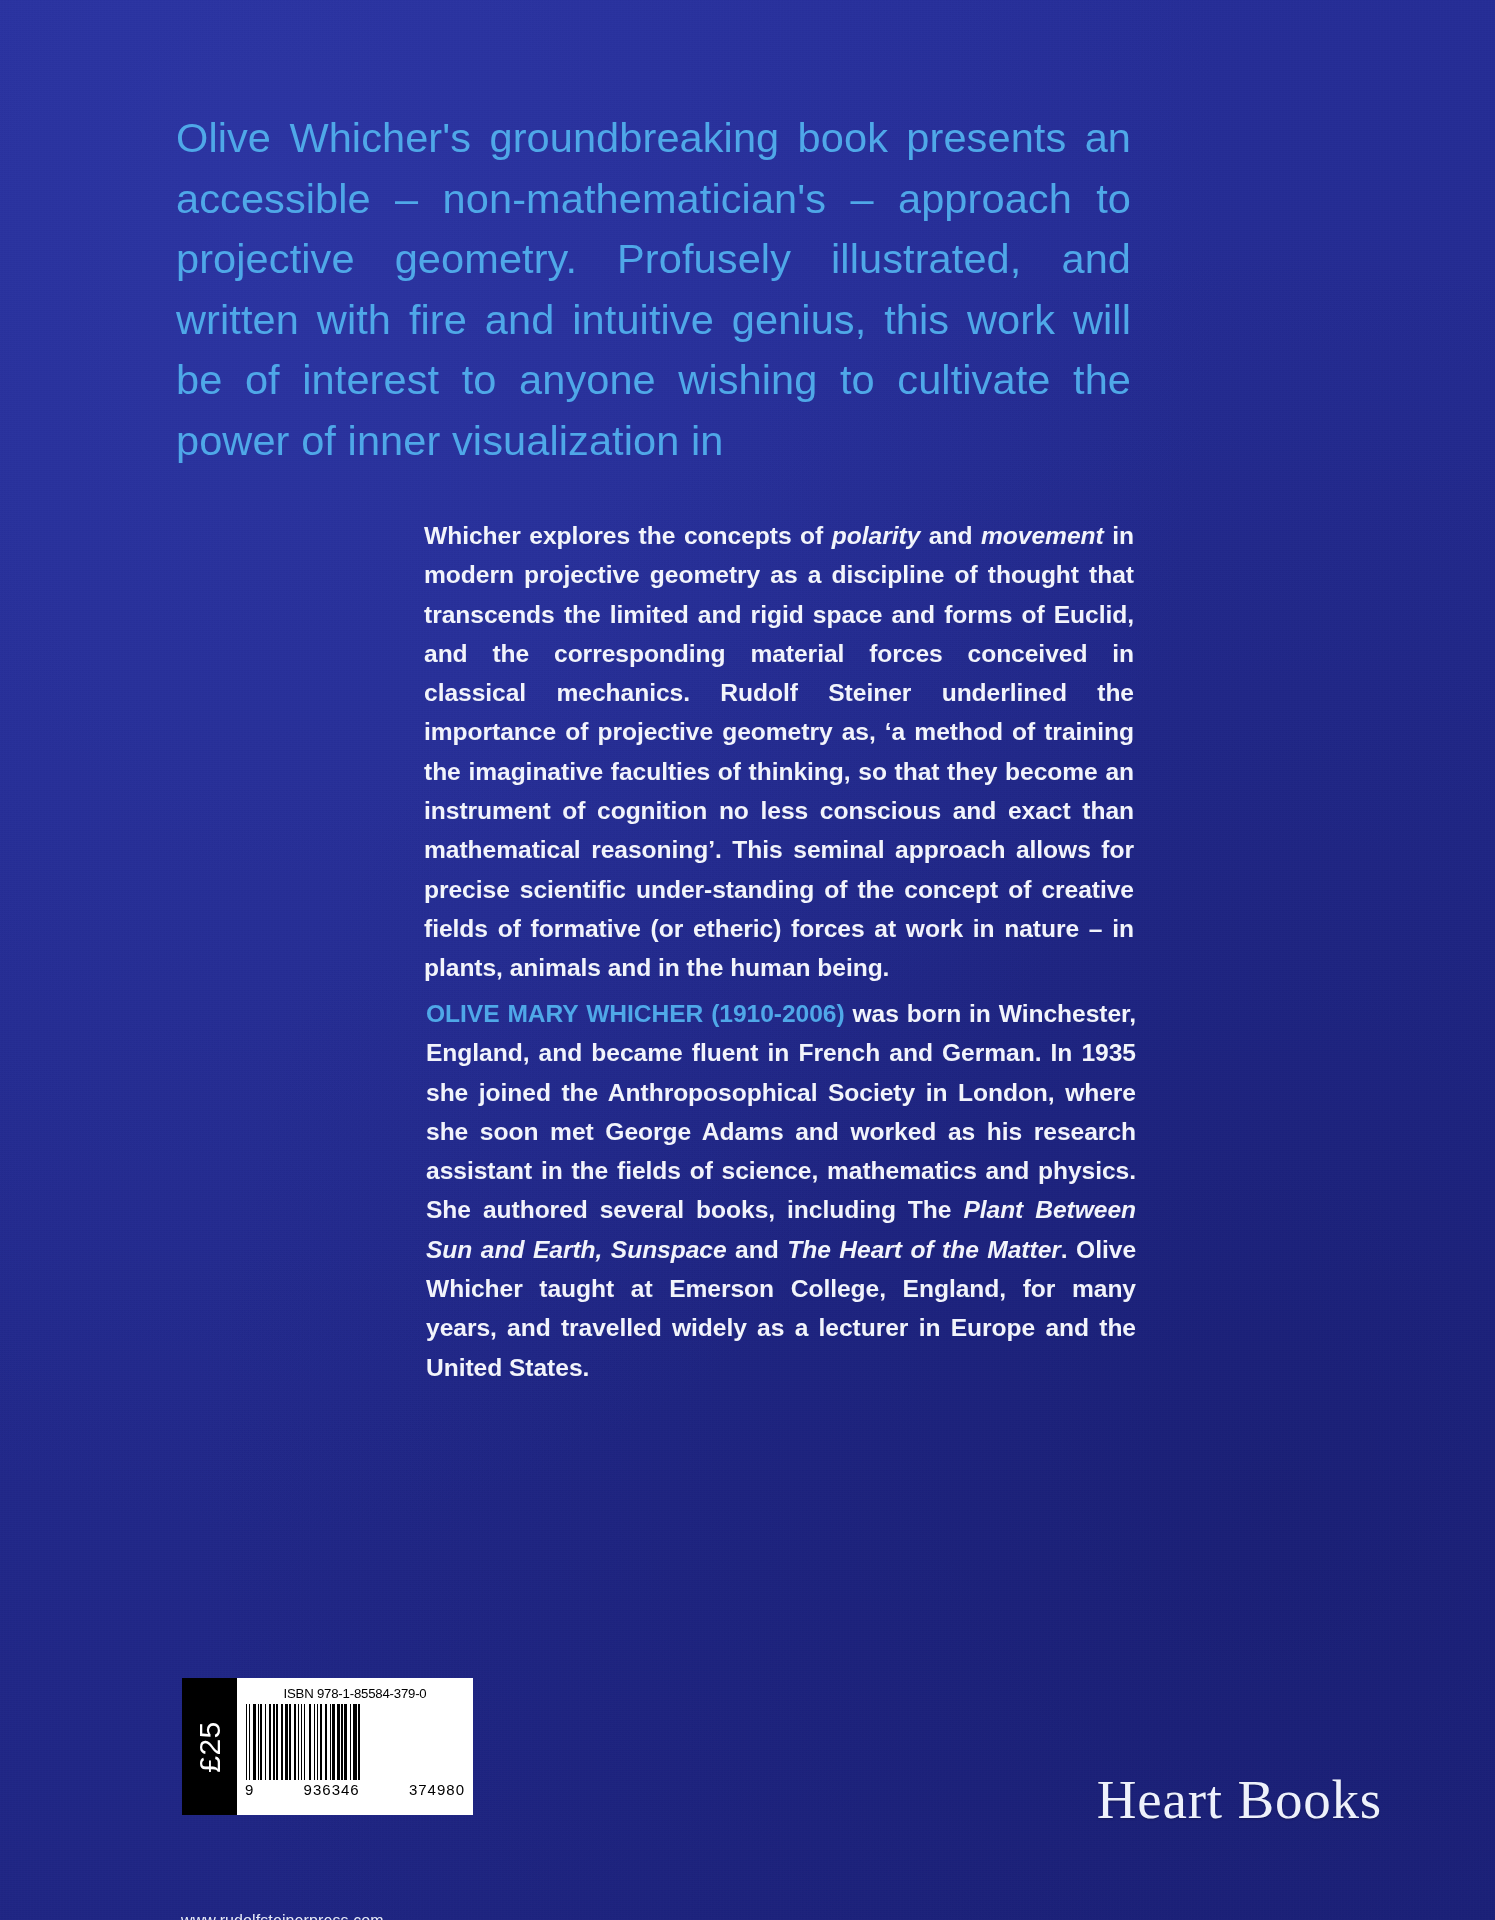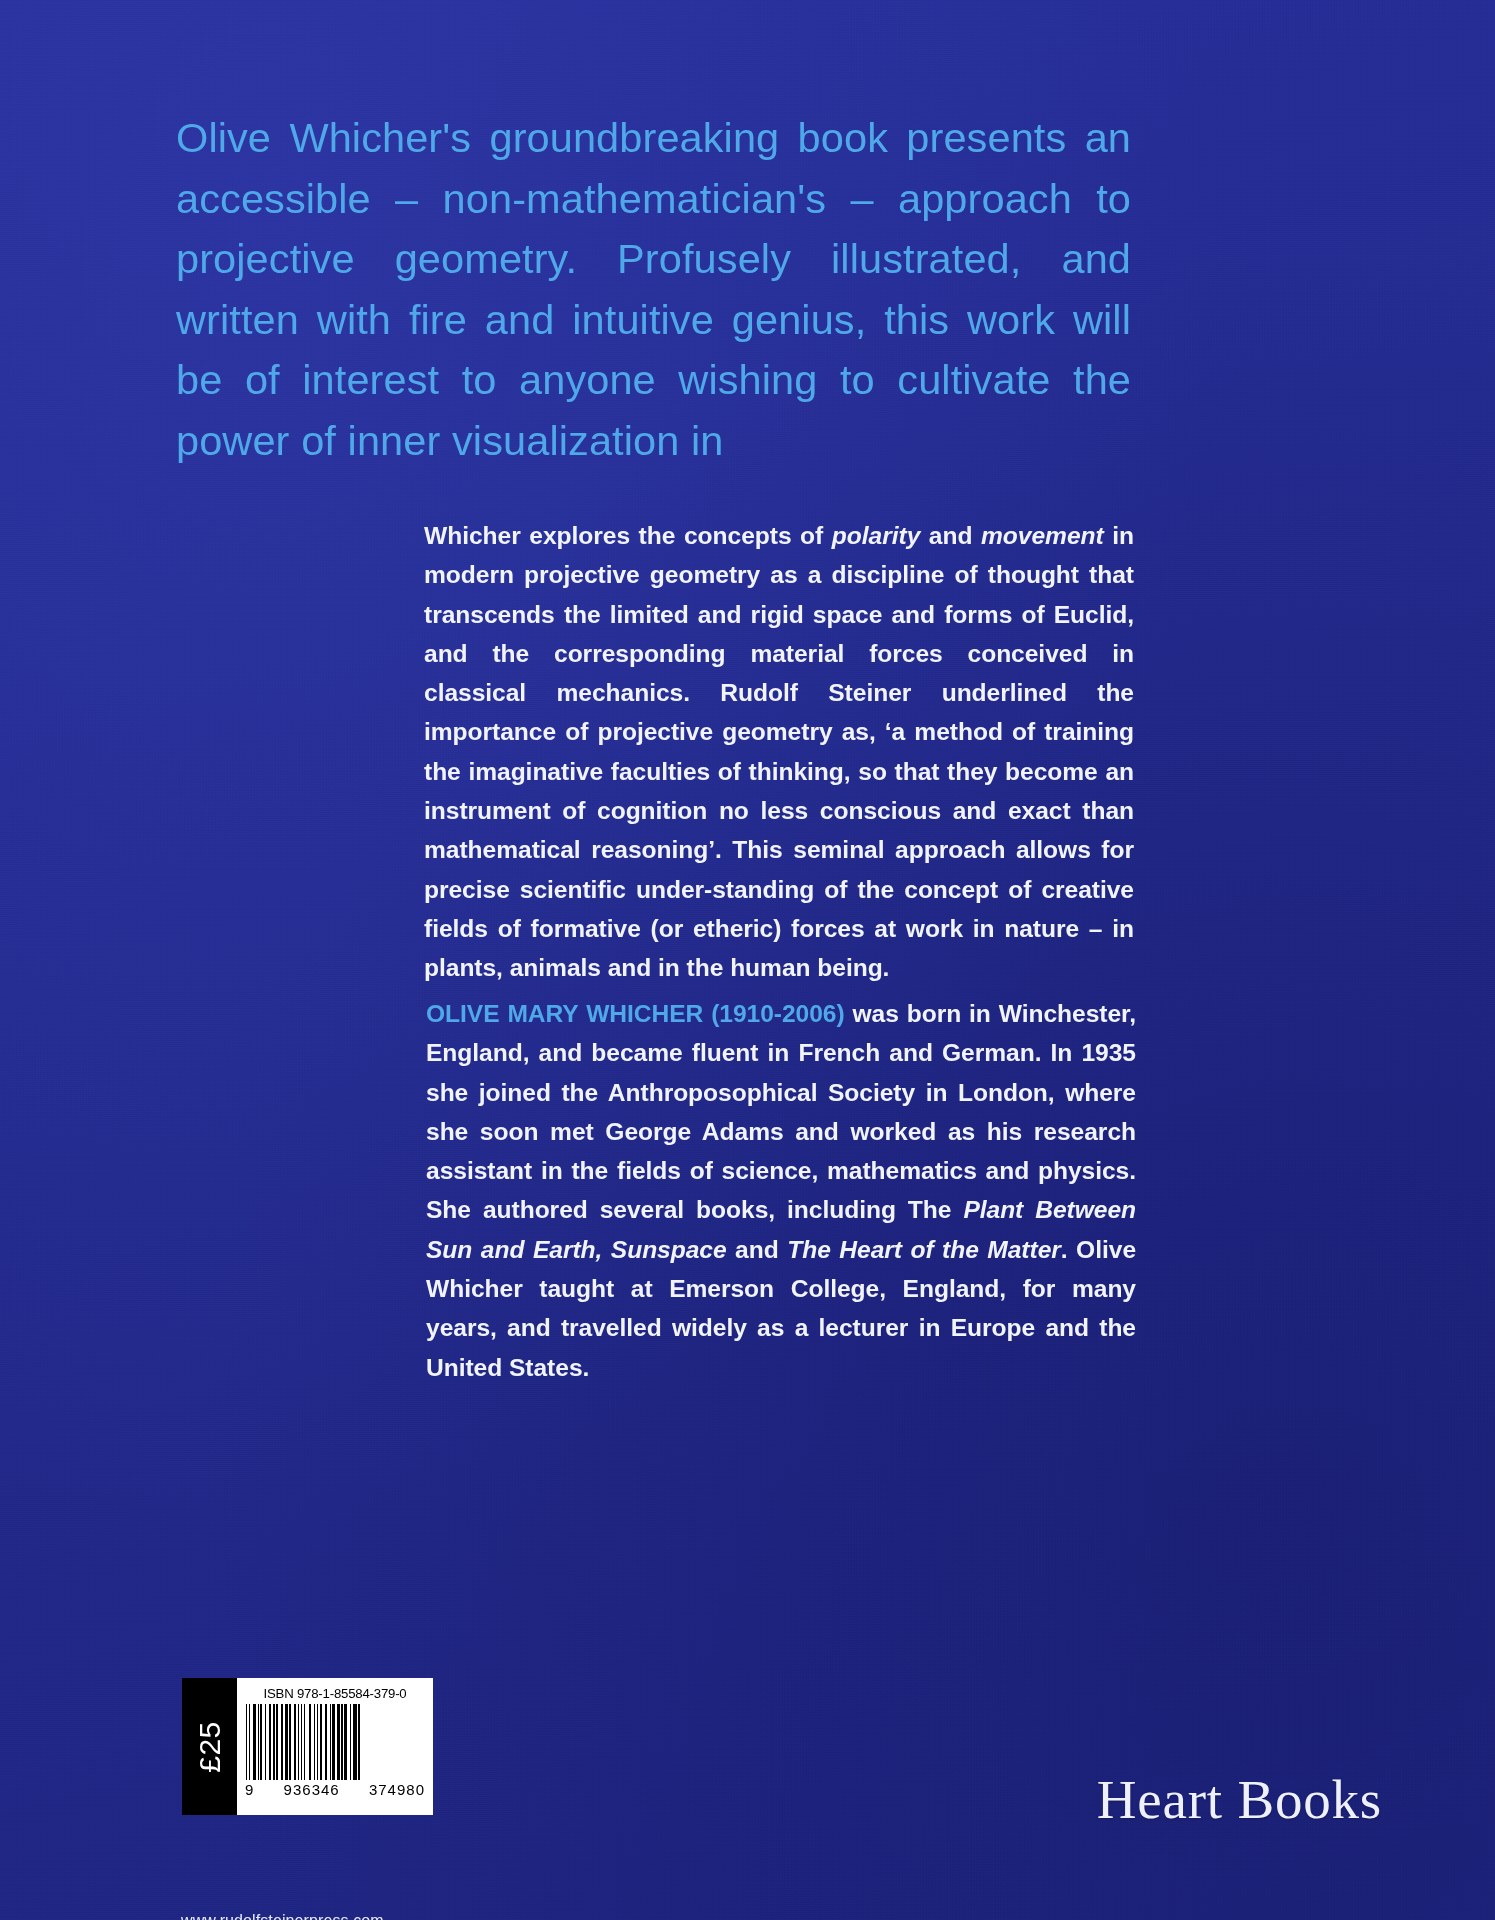--- a/index.html
+++ b/index.html
@@ -107,21 +107,21 @@
     color: #ffffff;
     font-size: 30px;
     font-weight: 400;
     transform: rotate(-90deg);
     white-space: nowrap;
     letter-spacing: 0.5px;
     font-family: "Liberation Sans", sans-serif;
   }
   .barcode-white {
     background: #ffffff;
-    width: 196px;
+    width: 236px;
     padding: 8px 7px 5px 7px;
     box-sizing: border-box;
     display: flex;
     flex-direction: column;
     justify-content: flex-start;
   }
   .isbn-text {
     color: #000000;
     font-size: 13.2px;
     font-family: "Liberation Sans", sans-serif;

